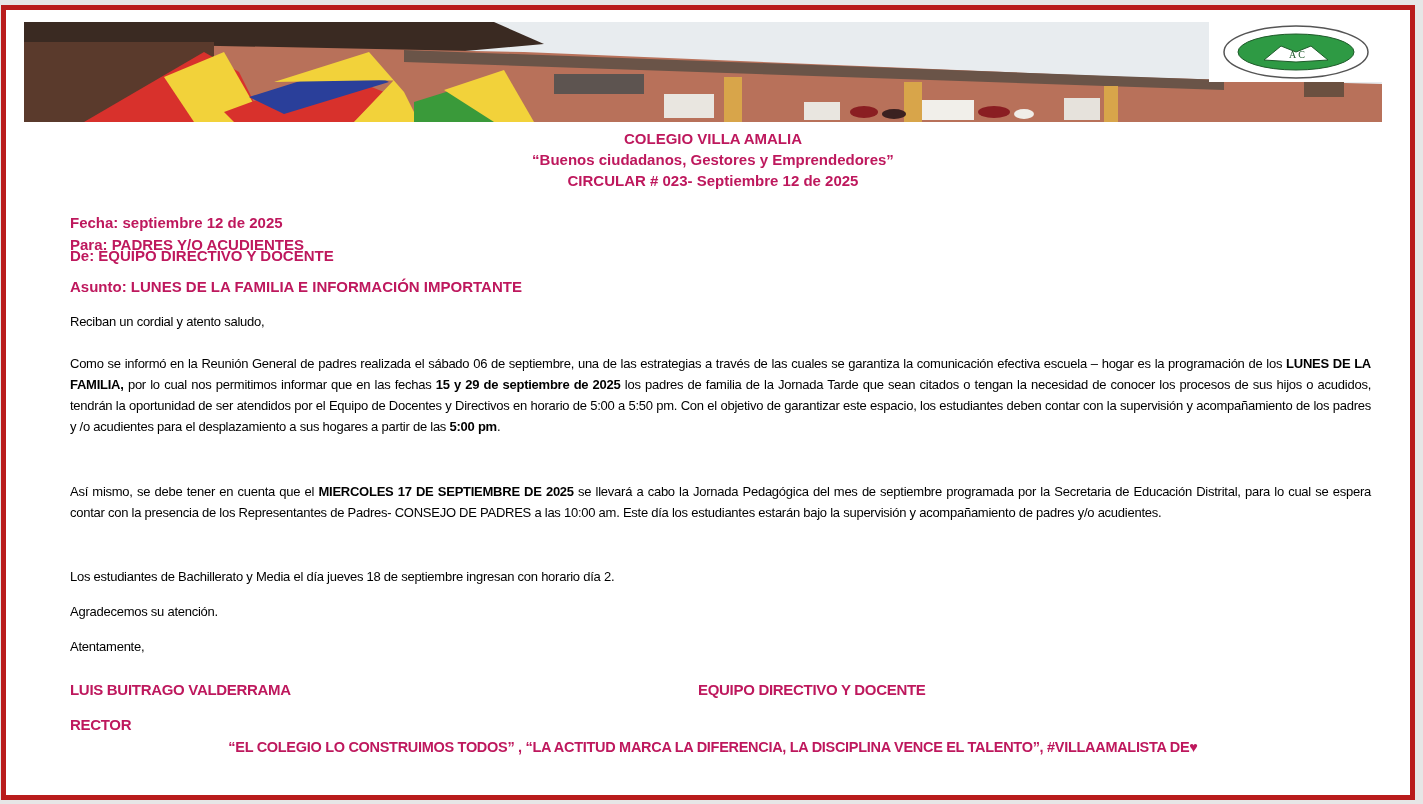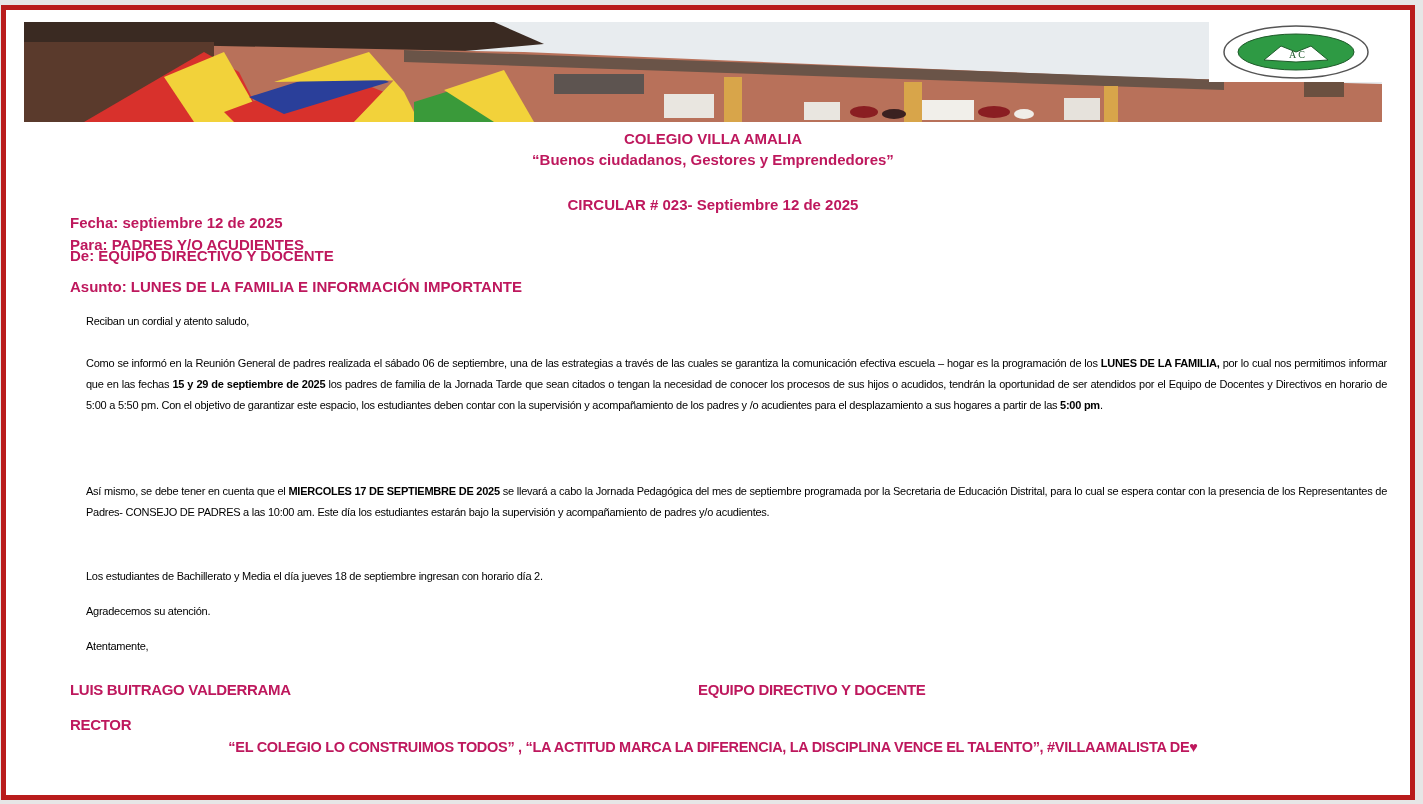--- a/index.html
+++ b/index.html
@@ -22,22 +22,22 @@
   .logo {
     position:absolute; left:1185px; top:0px; width:173px; height:60px;
   }
   .text {
     position:absolute; color:#be185d; font-size:15px; line-height:21px;
     white-space:nowrap;
   }
   .center { text-align:center; left:0; width:1414px; }
   .bold { font-weight:bold; }
   .para {
-    position:absolute; left:80px; width:1301px; color:#000;
-    font-size:11px; line-height:21px; text-align:justify;
+    position:absolute; left:64px; width:1301px; color:#000;
+    font-size:13px; line-height:21px; text-align:justify;
     font-family:"Liberation Sans Narrow","Liberation Sans", sans-serif;
     letter-spacing:-0.25px;
   }
   .para b { font-weight:bold; }
   .motto { font-weight:bold; font-size:14.5px; letter-spacing:-0.3px; }
 </style>
 </head>
 <body>
 
 <div class="page">
@@ -85,21 +85,21 @@
         <ellipse cx="87" cy="30" rx="72" ry="26" fill="#ffffff" stroke="#555" stroke-width="1.5"></ellipse>
         <ellipse cx="87" cy="30" rx="58" ry="18" fill="#2e9a44" stroke="#1f5a2a" stroke-width="1"></ellipse>
         <polygon points="55,38 72,24 87,30 102,24 119,38 87,40" fill="#ffffff" stroke="#1f5a2a"></polygon>
         <text x="80" y="36" font-size="10" fill="#1f5a2a" font-family="Liberation Serif, serif">A C</text>
       </svg>
     </div>
   </div>
 
   <div class="text center bold" style="top:118px;">COLEGIO VILLA AMALIA</div>
   <div class="text center bold" style="top:139px;">“Buenos ciudadanos, Gestores y Emprendedores”</div>
-  <div class="text center bold" style="top:160px;margin-top:24px;">CIRCULAR # 023- Septiembre 12 de 2025</div>
+  <div class="text center bold" style="top:160px;">CIRCULAR # 023- Septiembre 12 de 2025</div>
 
   <div class="text bold" style="left:64px; top:202px;">Fecha: septiembre 12 de 2025</div>
   <div class="text bold" style="left:64px; top:224px;">Para: PADRES Y/O ACUDIENTES</div>
   <div class="text bold" style="left:64px; top:235px;">De: EQUIPO DIRECTIVO Y DOCENTE</div>
   <div class="text bold" style="left:64px; top:266px;">Asunto: LUNES DE LA FAMILIA E INFORMACIÓN IMPORTANTE</div>
 
   <div class="para" style="top:301px;">Reciban un cordial y atento saludo,</div>
 
   <div class="para" style="top:343px;"><span>Como se informó en la Reunión General de padres realizada el sábado 06 de septiembre, una de las estrategias a través de las cuales se garantiza la comunicación efectiva escuela – hogar es la programación de los </span><b>LUNES DE LA FAMILIA,</b><span> por lo cual nos permitimos informar que en las fechas </span><b>15 y 29 de septiembre de 2025</b><span> los padres de familia de la Jornada Tarde que sean citados o tengan la necesidad de conocer los procesos de sus hijos o acudidos,  tendrán la oportunidad de ser atendidos por el Equipo de Docentes y Directivos en horario de 5:00 a 5:50 pm. Con el objetivo de garantizar este espacio, los estudiantes deben contar con la supervisión y acompañamiento de los padres y /o acudientes para el desplazamiento a sus hogares a partir de las </span><b>5:00 pm</b><span>.</span></div>
 

